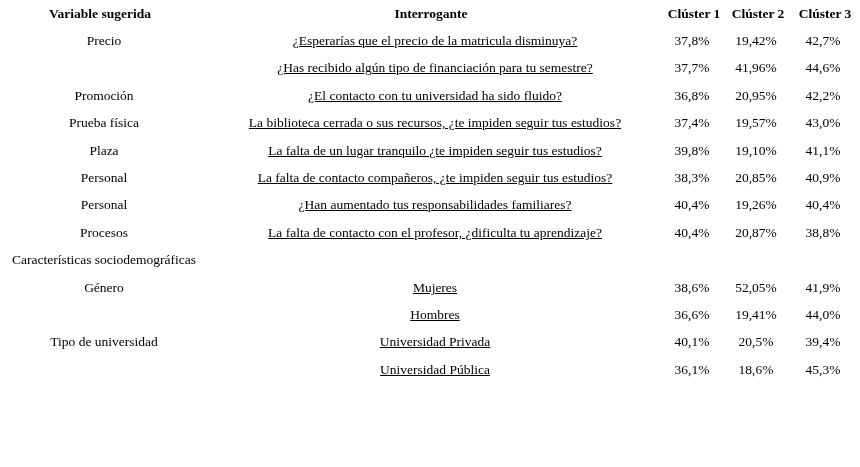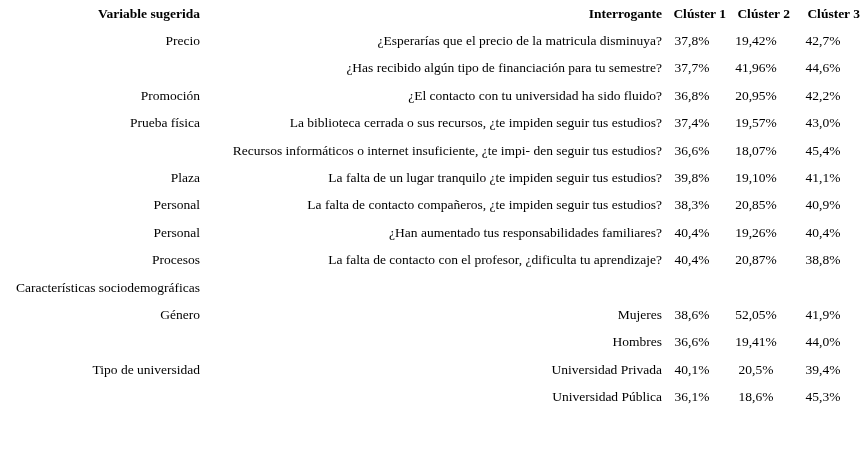--- a/index.html
+++ b/index.html
@@ -24,29 +24,30 @@
   th, td {
     font-size: 13.5px;
     height: 27.4px;
     vertical-align: middle;
     white-space: nowrap;
     overflow: hidden;
     padding: 0;
   }
   thead th {
     font-weight: bold;
-    text-align: right;
+    text-align: center;
   }
   td.var {
-    text-align: right;
+    text-align: center;
     padding-left: 8px;
   }
   td.int {
-    text-align: right;
+    text-align: center;
     padding-left: 8px;
+    text-decoration: underline;
   }
   td.num {
     text-align: center;
     padding-right: 4px;
   }
 </style>
 </head>
 <body>
 
 <table>
@@ -92,27 +93,20 @@
   </tr>
 
   <tr>
     <td class="var">Prueba física</td>
     <td class="int">La biblioteca cerrada o sus recursos, ¿te impiden seguir tus estudios?</td>
     <td class="num">37,4%</td>
     <td class="num">19,57%</td>
     <td class="num">43,0%</td>
   </tr>
 
-  <tr>
-    <td class="var"></td>
-    <td class="int">Recursos informáticos o internet insuficiente, ¿te impi- den seguir tus estudios?</td>
-    <td class="num">36,6%</td>
-    <td class="num">18,07%</td>
-    <td class="num">45,4%</td>
-  </tr>
 
   <tr>
     <td class="var">Plaza</td>
     <td class="int">La falta de un lugar tranquilo ¿te impiden seguir tus estudios?</td>
     <td class="num">39,8%</td>
     <td class="num">19,10%</td>
     <td class="num">41,1%</td>
   </tr>
 
   <tr>

